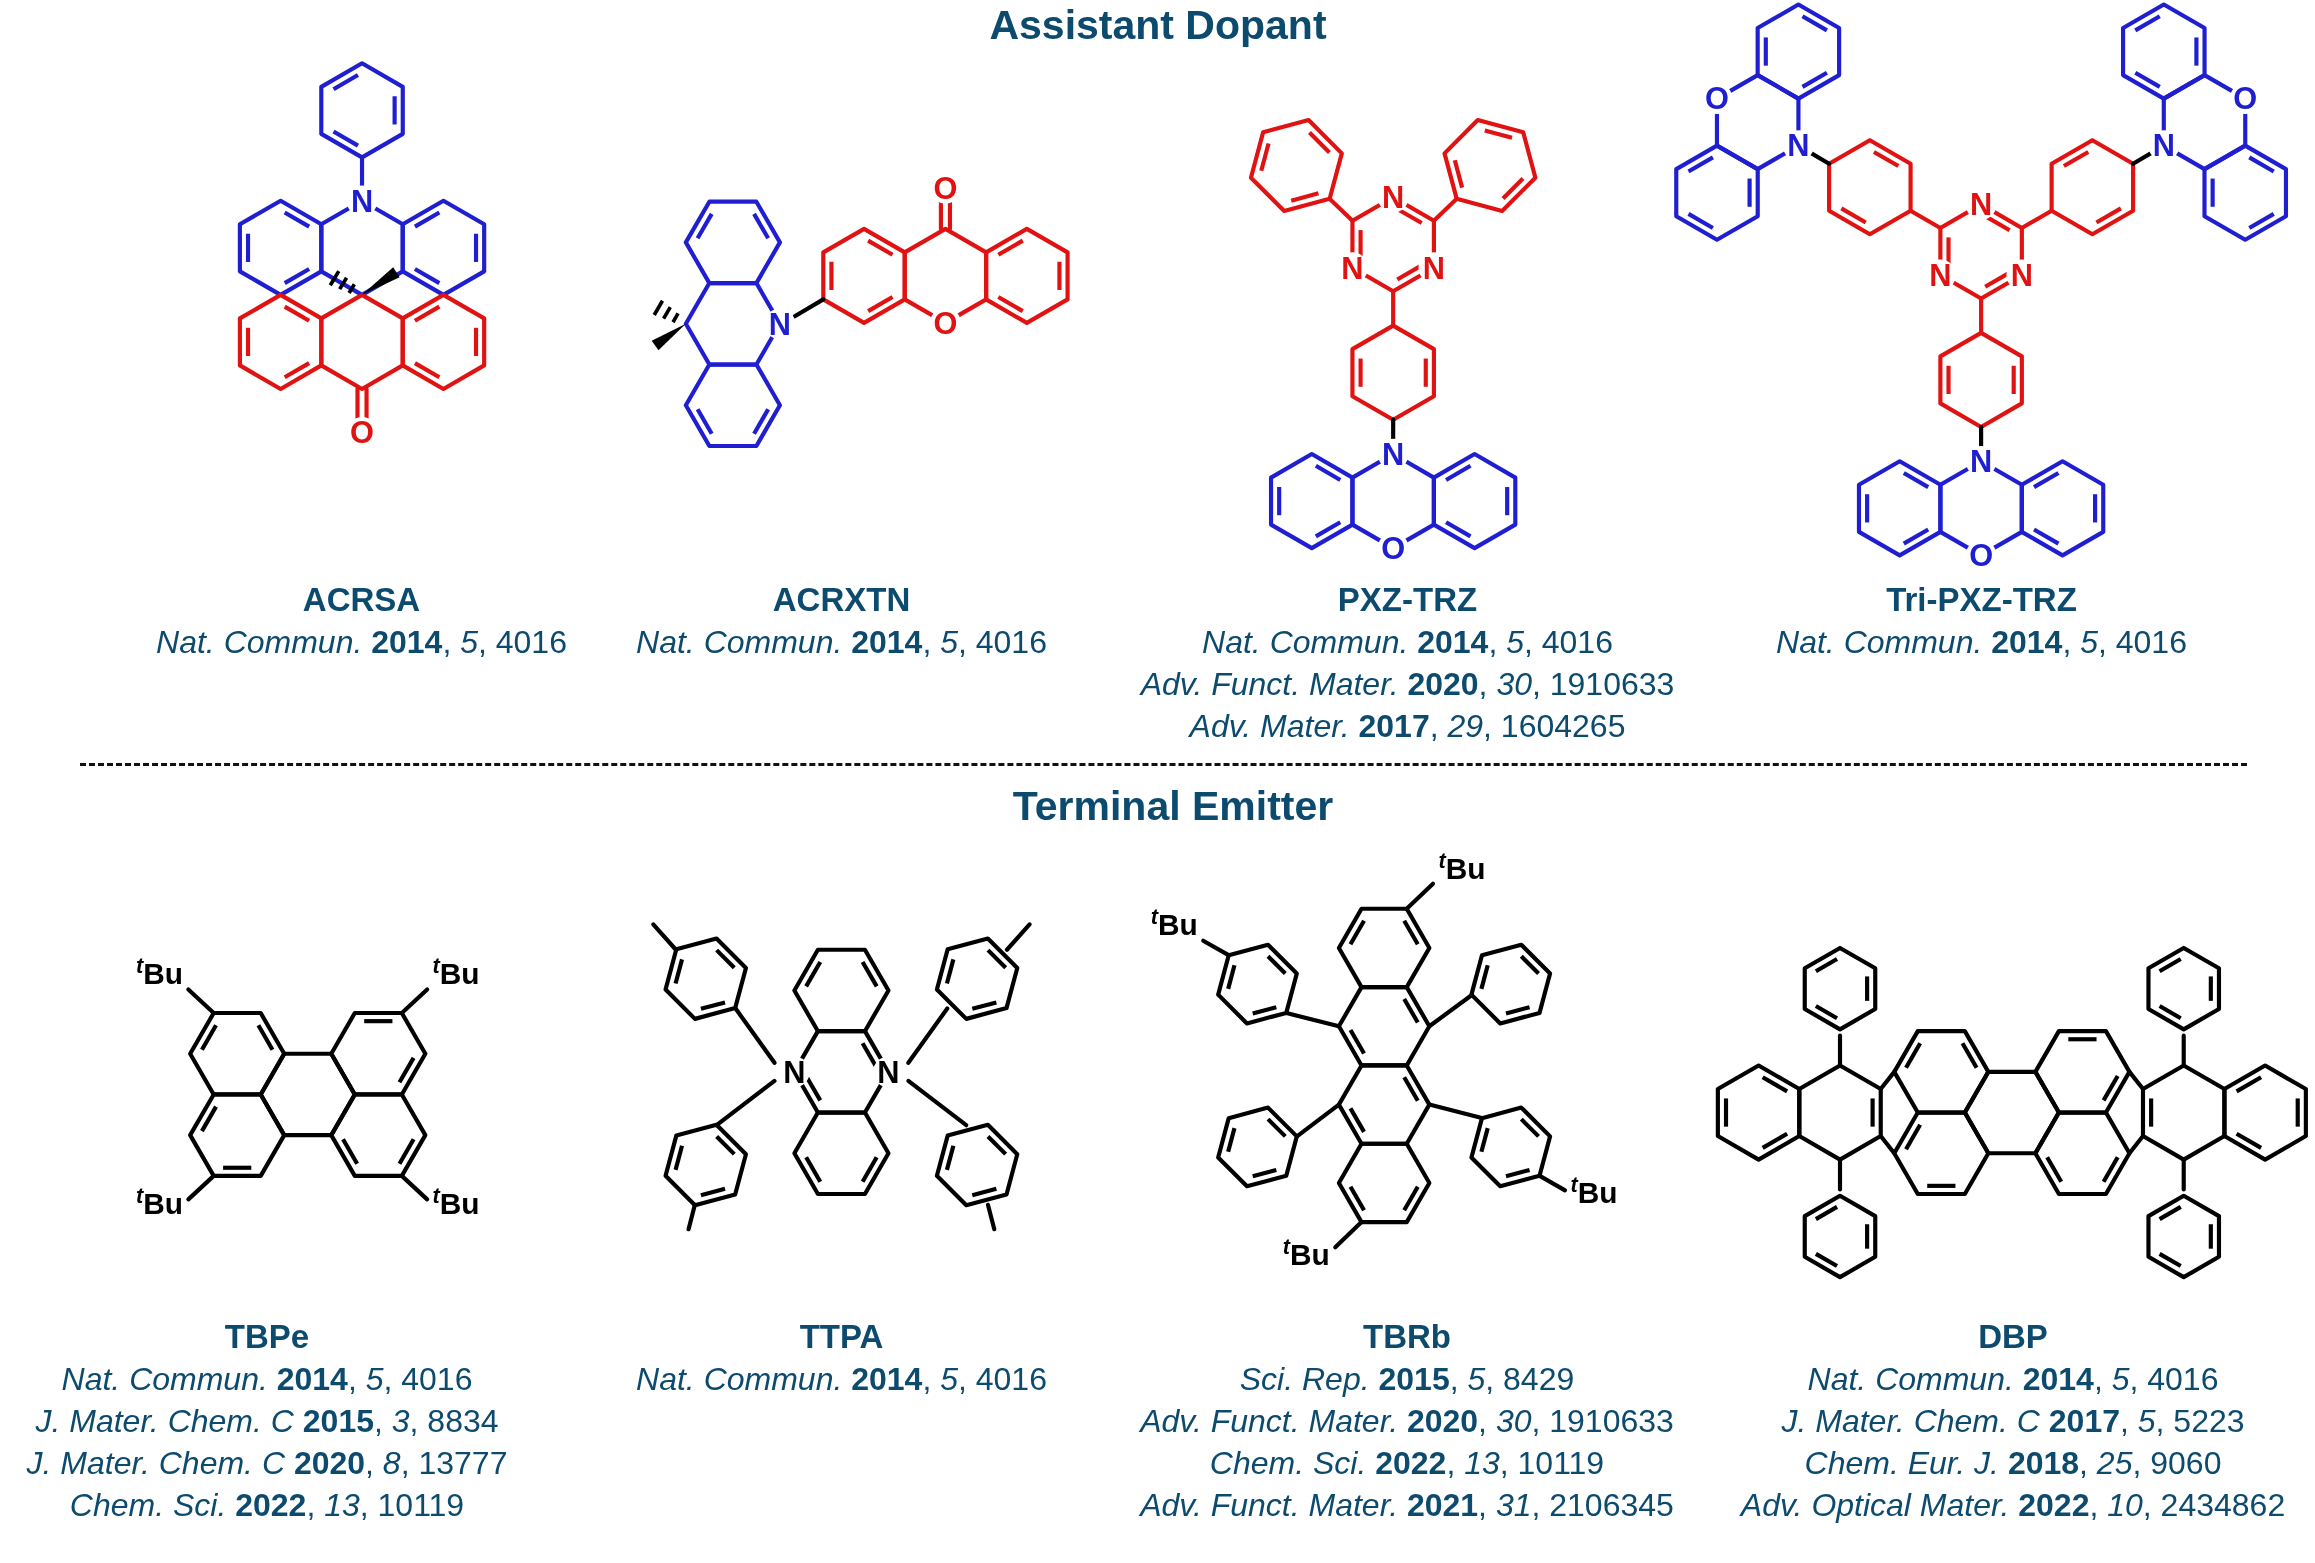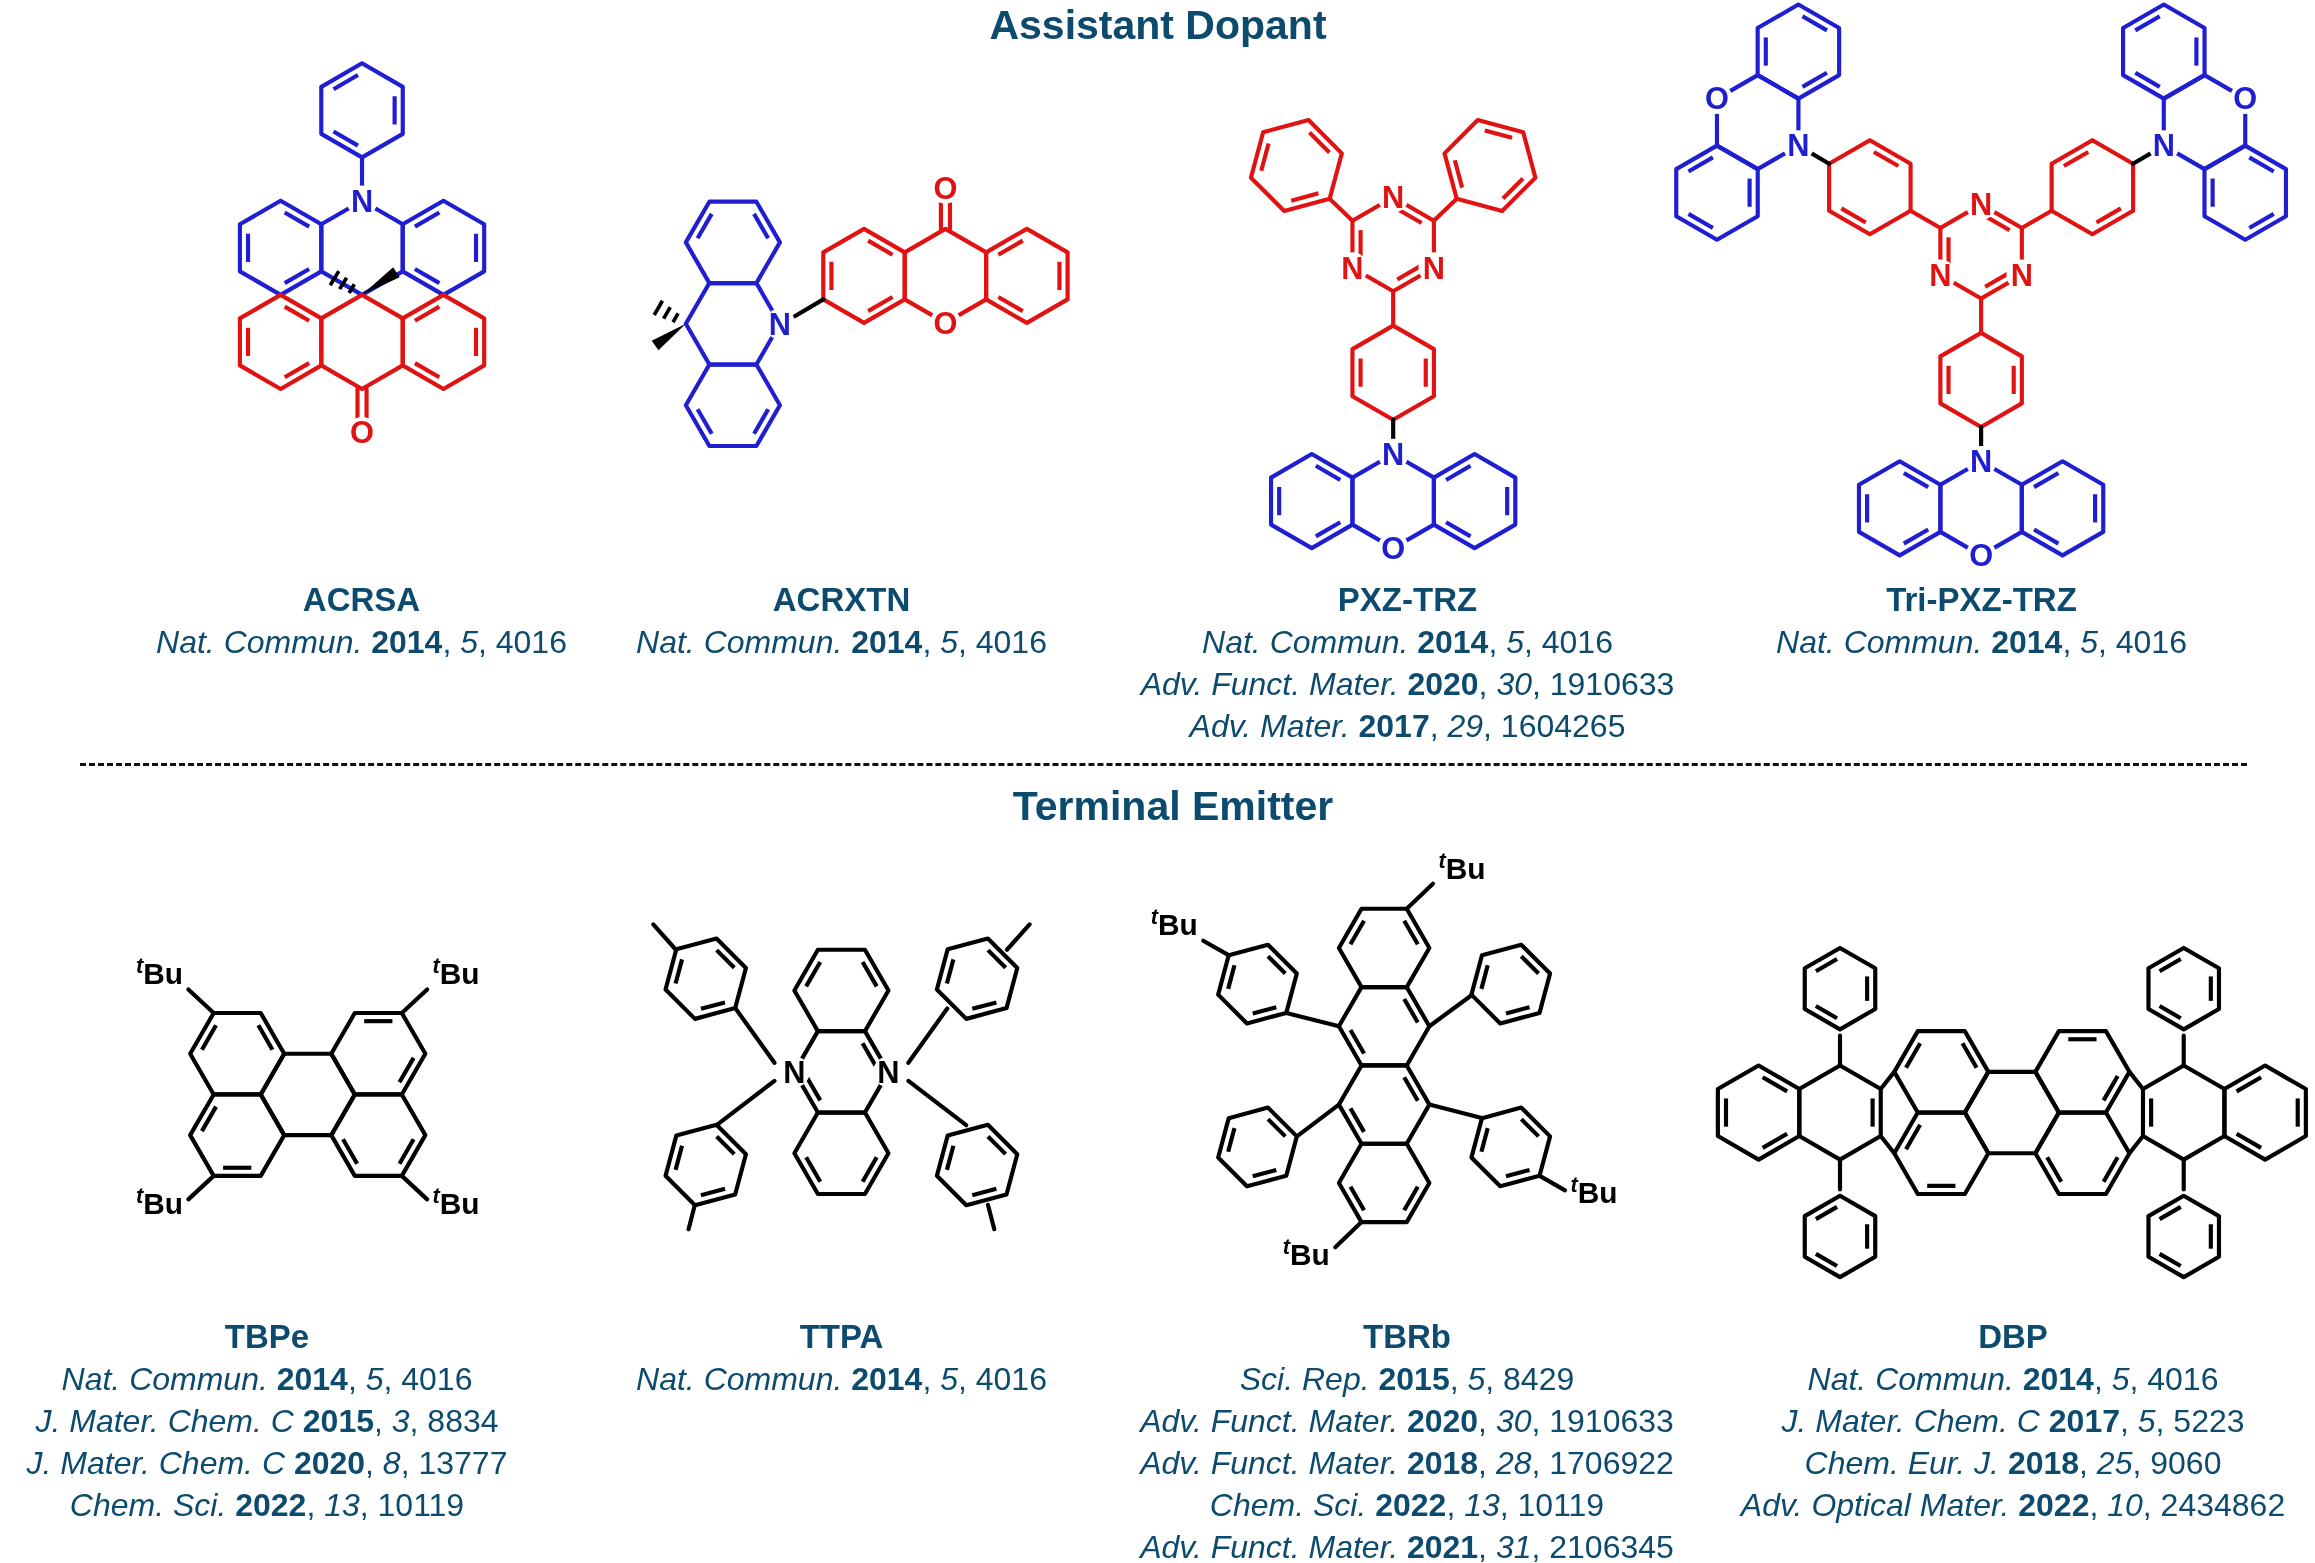--- a/index.html
+++ b/index.html
@@ -394,21 +394,20 @@
 
   <div class="cap r2" style="left:570px;width:543px;">
     <div class="mname">TTPA</div>
     <div class="ref"><span class="j">Nat. Commun. </span><span class="y">2014</span><span>, </span><span class="v">5</span><span>, </span><span>4016</span></div>
   </div>
 
   <div class="cap r2" style="left:1113px;width:588px;">
     <div class="mname">TBRb</div>
     <div class="ref"><span class="j">Sci. Rep. </span><span class="y">2015</span><span>, </span><span class="v">5</span><span>, </span><span>8429</span></div>
     <div class="ref"><span class="j">Adv. Funct. Mater. </span><span class="y">2020</span><span>, </span><span class="v">30</span><span>, </span><span>1910633</span></div>
-    <div class="ref"><span class="j">Adv. Funct. Mater. </span><span class="y">2018</span><span>, </span><span class="v">28</span><span>, </span><span>1706922</span></div>
     <div class="ref"><span class="j">Chem. Sci. </span><span class="y">2022</span><span>, </span><span class="v">13</span><span>, </span><span>10119</span></div>
     <div class="ref"><span class="j">Adv. Funct. Mater. </span><span class="y">2021</span><span>, </span><span class="v">31</span><span>, </span><span>2106345</span></div>
   </div>
 
   <div class="cap r2" style="left:1719px;width:588px;">
     <div class="mname">DBP</div>
     <div class="ref"><span class="j">Nat. Commun. </span><span class="y">2014</span><span>, </span><span class="v">5</span><span>, </span><span>4016</span></div>
     <div class="ref"><span class="j">J. Mater. Chem. C </span><span class="y">2017</span><span>, </span><span class="v">5</span><span>, </span><span>5223</span></div>
     <div class="ref"><span class="j">Chem. Eur. J. </span><span class="y">2018</span><span>, </span><span class="v">25</span><span>, </span><span>9060</span></div>
     <div class="ref"><span class="j">Adv. Optical Mater. </span><span class="y">2022</span><span>, </span><span class="v">10</span><span>, </span><span>2434862</span></div>

